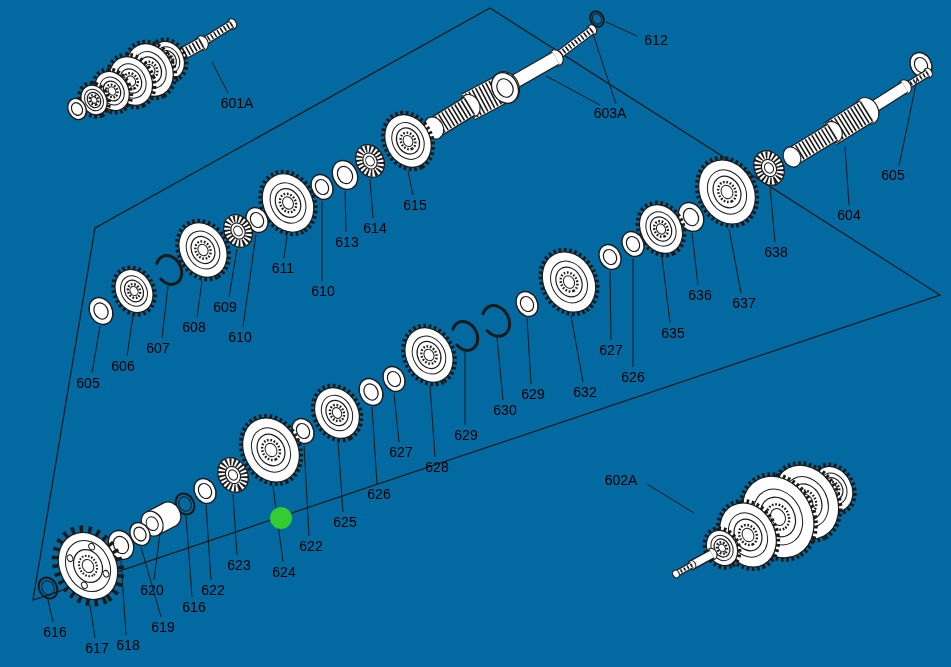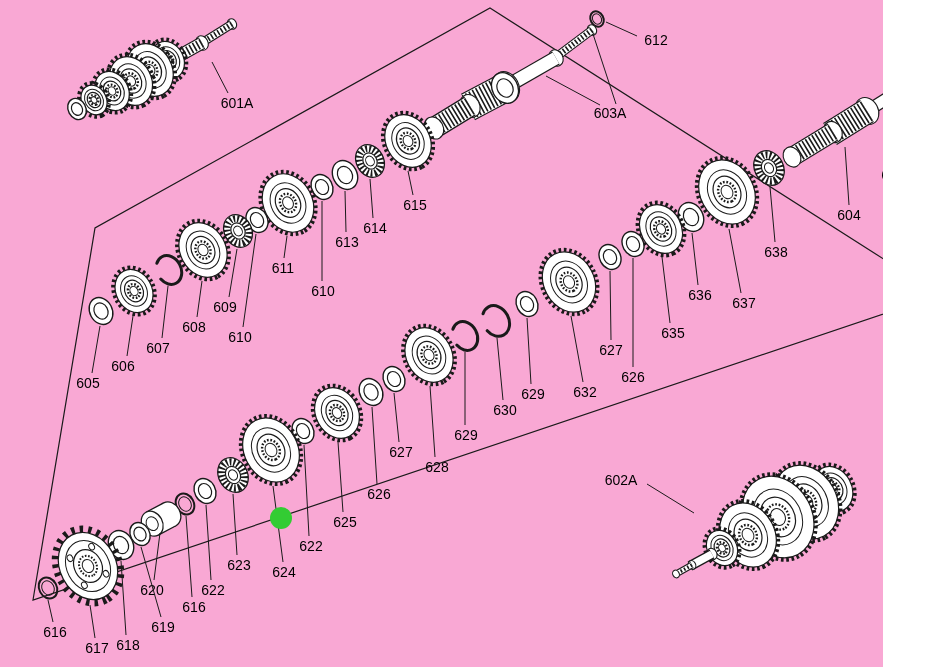--- a/index.html
+++ b/index.html
@@ -1,16 +1,16 @@
 <!DOCTYPE html>
 <html><head>
 <meta charset="utf-8">
 <style>
   html,body{margin:0;padding:0;background:#ffffff;}
-  .stage{position:relative;width:883px;height:667px;background:#f9a8d4;overflow:hidden;}
+  .stage{position:relative;width:951px;height:667px;background:#0369a1;overflow:hidden;}
   svg{display:block;}
   text{font-family:"Liberation Sans","DejaVu Sans",sans-serif;fill:#000;}
 </style>
 </head>
 <body>
 
 <div class="stage">
   <svg id="diagram" width="951" height="667" viewBox="0 0 951 667">
       <polygon points="490,8 940,295 33,600 95,228" fill="none" stroke="#1a1a1a" stroke-width="1.2"></polygon>
       <g>

